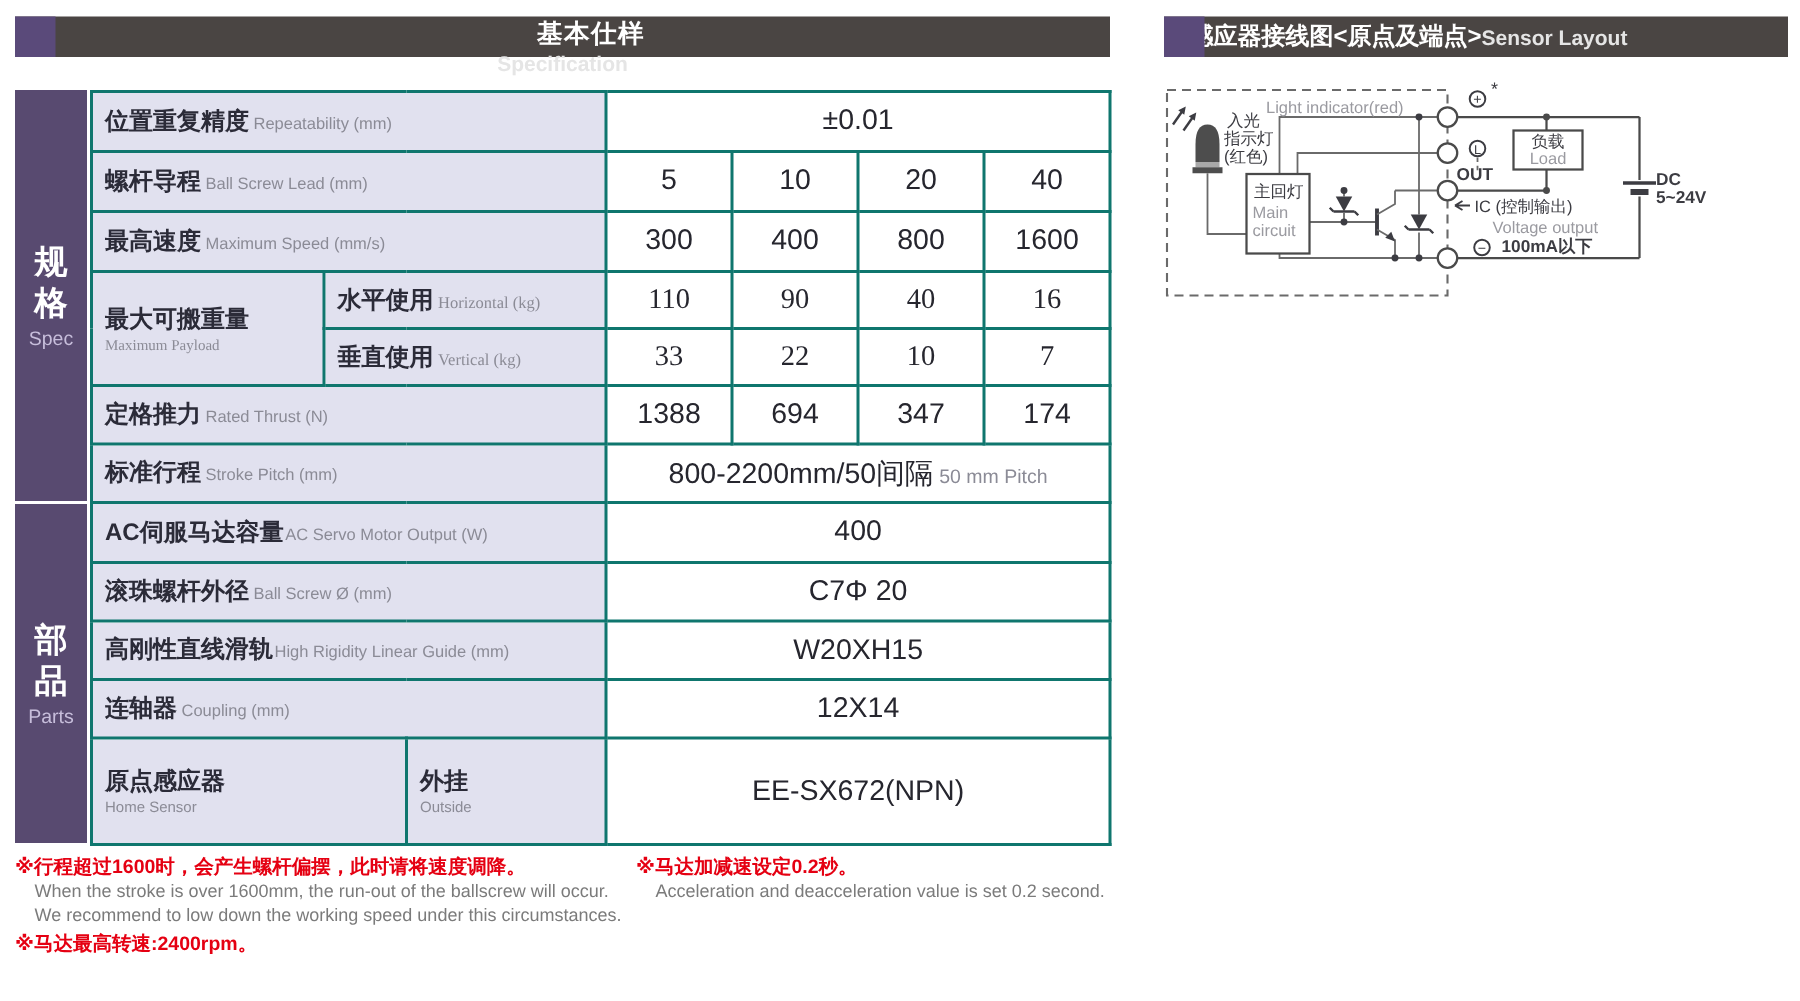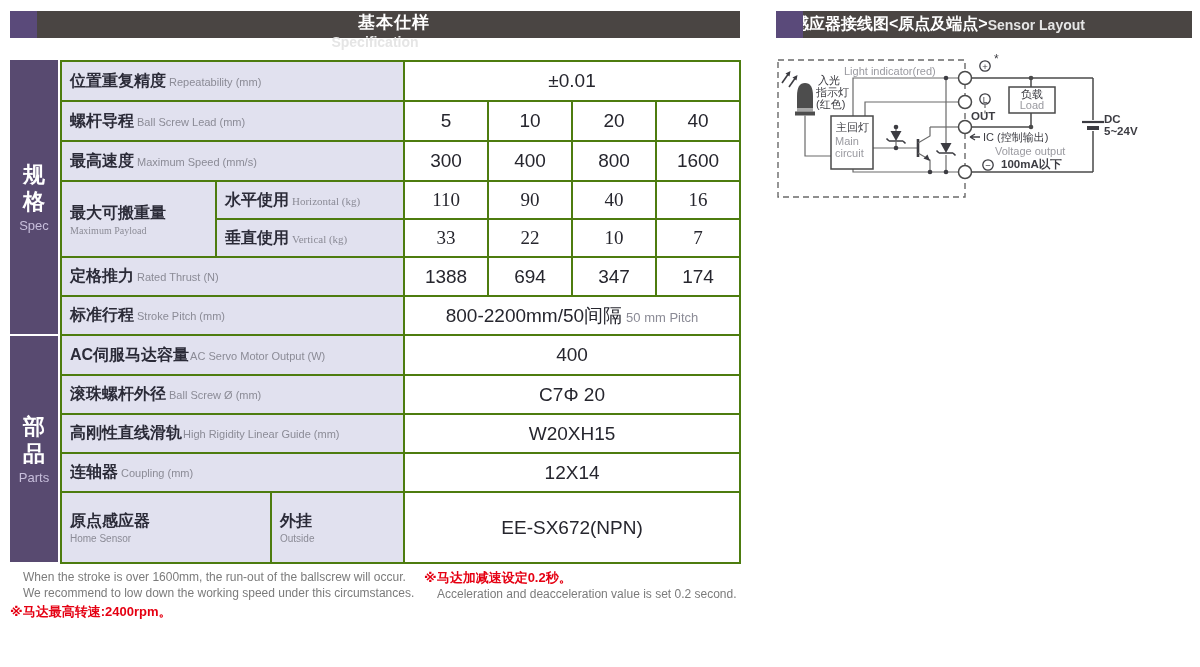--- a/index.html
+++ b/index.html
@@ -15,21 +15,21 @@
 
   
   .side { position:absolute; left:10px; width:48px; background:#584a70; color:#fff;
     display:flex; flex-direction:column; align-items:center; justify-content:center; }
   .side .ch { font-size:22px; font-weight:bold; line-height:27px; }
   .side .en { font-size:13px; color:#c7bedb; margin-top:3px; }
 
   
   table.spec { position:absolute; left:60px; top:60px; width:679px;
     border-collapse:collapse; table-layout:fixed; }
-  table.spec td { border:2px solid #4d7c0f; overflow:hidden; }
+  table.spec td { border:2px solid #0f766e; overflow:hidden; }
   td.lbl { background:#e1e1ef; padding-left:8px; vertical-align:middle; }
   td.lbl .zh { font-size:16px; font-weight:bold; color:#2b2b38; }
   td.lbl .en { font-size:11px; color:#8b8b96; margin-left:3px; }
   td.lbl .en2 { font-size:10px; color:#8b8b96; display:block; margin-top:1px; }
   td.val { background:#fff; text-align:center; vertical-align:middle;
     font-size:19px; color:#26262e; }
   td.val .sub { font-size:13px; color:#8b8b96; margin-left:4px; }
   tr.r40 { height:40px; } tr.r38 { height:38px;font-family:Liberation Serif, serif; } tr.r39 { height:39px; } tr.r71 { height:71px; }
 
   
@@ -179,20 +179,21 @@
     <td class="lbl">
       <span class="zh">外挂</span>
       <span class="en2">Outside</span>
     </td>
     <td class="val" colspan="4">EE-SX672(NPN)</td>
   </tr>
 </tbody>
   </table>
 
 <div class="notes" style="left:10px; width:410px;">
+  <div class="note-red">※行程超过1600时，会产生螺杆偏摆，此时请将速度调降。</div>
   <div class="note-gray indent">When the stroke is over 1600mm, the run-out of the ballscrew will occur.</div>
   <div class="note-gray indent">We recommend to low down the working speed under this circumstances.</div>
   <div class="note-red" style="margin-top:2px">※马达最高转速:2400rpm。</div>
 </div>
 <div class="notes" style="left:424px; width:330px;">
   <div class="note-red">※马达加减速设定0.2秒。</div>
   <div class="note-gray indent">Acceleration and deacceleration value is set 0.2 second.</div>
 </div>
 
 <div class="diagram">

